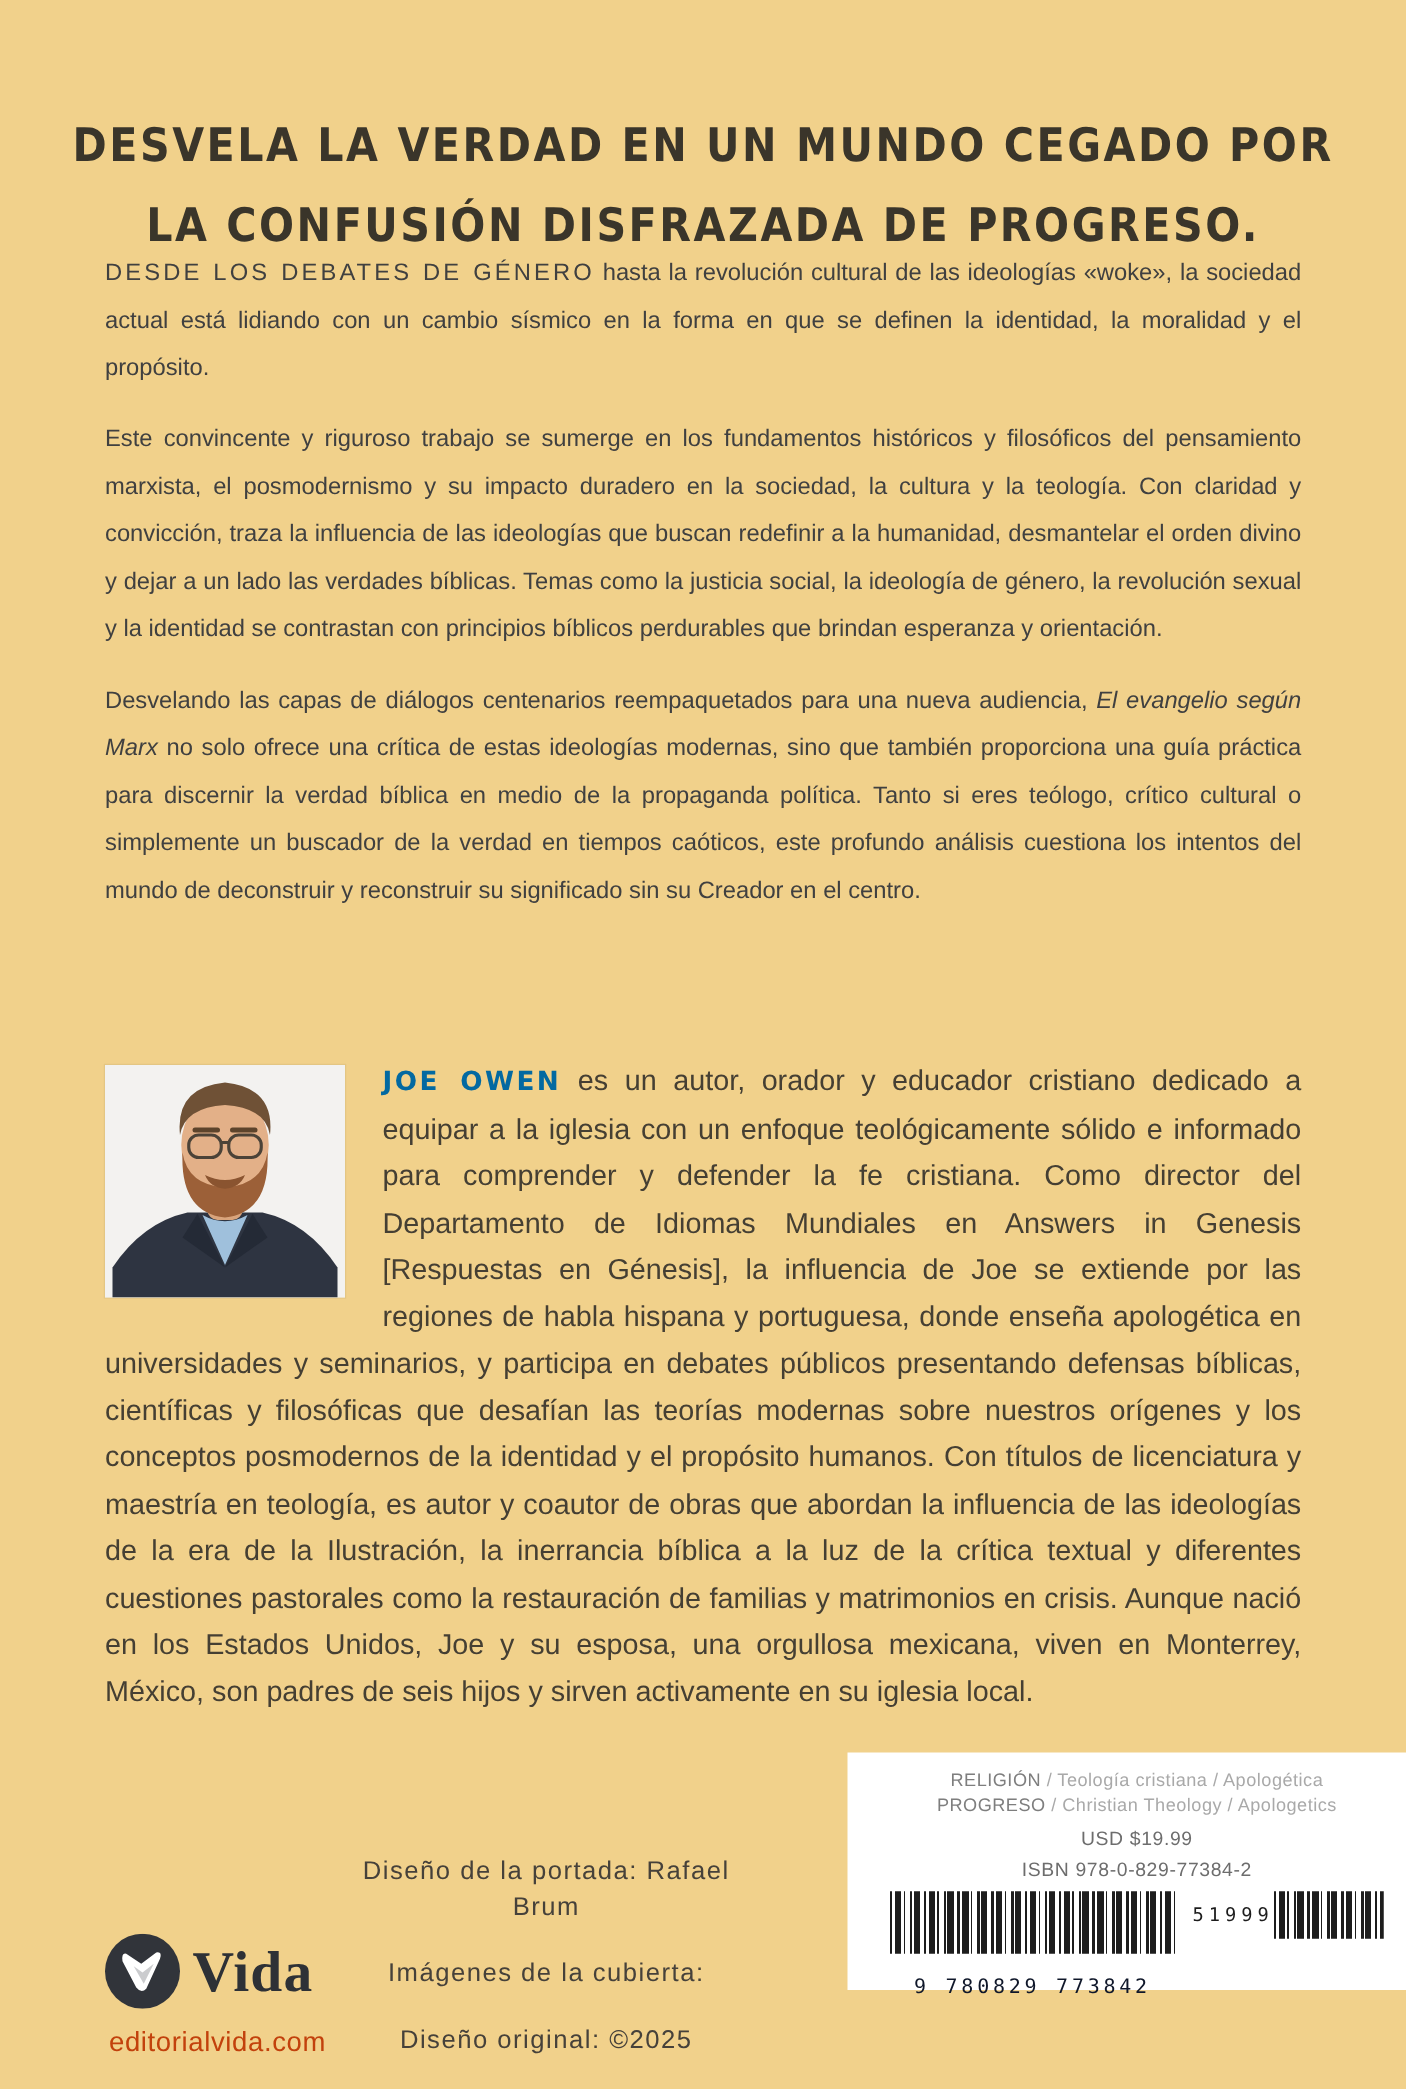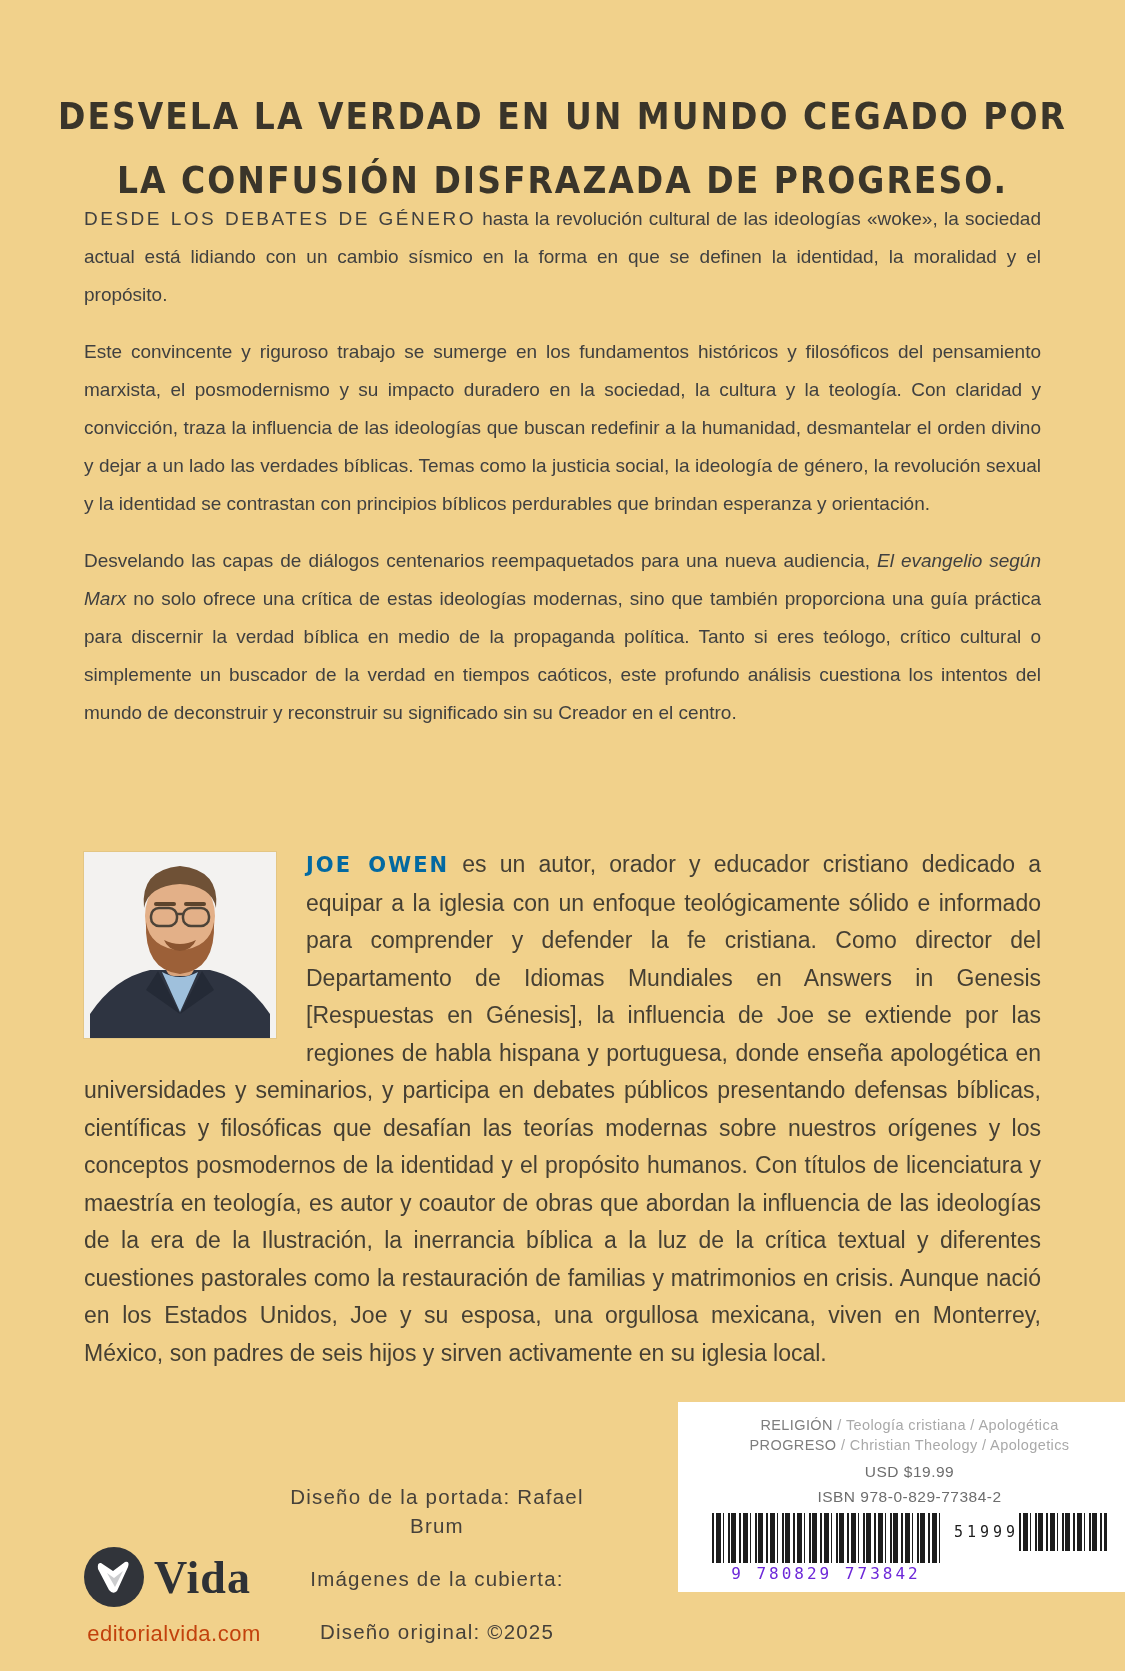--- a/index.html
+++ b/index.html
@@ -113,23 +113,23 @@
     background:repeating-linear-gradient(90deg,
       #1d1d1d 0 2px, #fff 2px 4px,
       #1d1d1d 4px 9px, #fff 9px 11px,
       #1d1d1d 11px 12px, #fff 12px 16px,
       #1d1d1d 16px 18px, #fff 18px 19px,
       #1d1d1d 19px 24px, #fff 24px 27px);
   }
   .main-bars{width:228px;height:50px;}
   .sup-bars{width:88px;height:38px;}
   .barcode-digits{
-    margin-top:1px;
+    margin-top:16px;
     font-family:"DejaVu Sans Mono", monospace;
-    font-size:16px;letter-spacing:3px;color:#6d28d9;
+    font-size:16px;letter-spacing:3px;color:#0f172a;
     text-align:center;
   }
   .sup-digits{
     font-family:"DejaVu Sans Mono", monospace;
     font-size:15px;letter-spacing:4px;color:#1d1d1d;
     text-align:center;margin-bottom:1px;
   }
   .barcode-sup{display:flex;flex-direction:row;align-items:center;}
 </style>
 </head>

